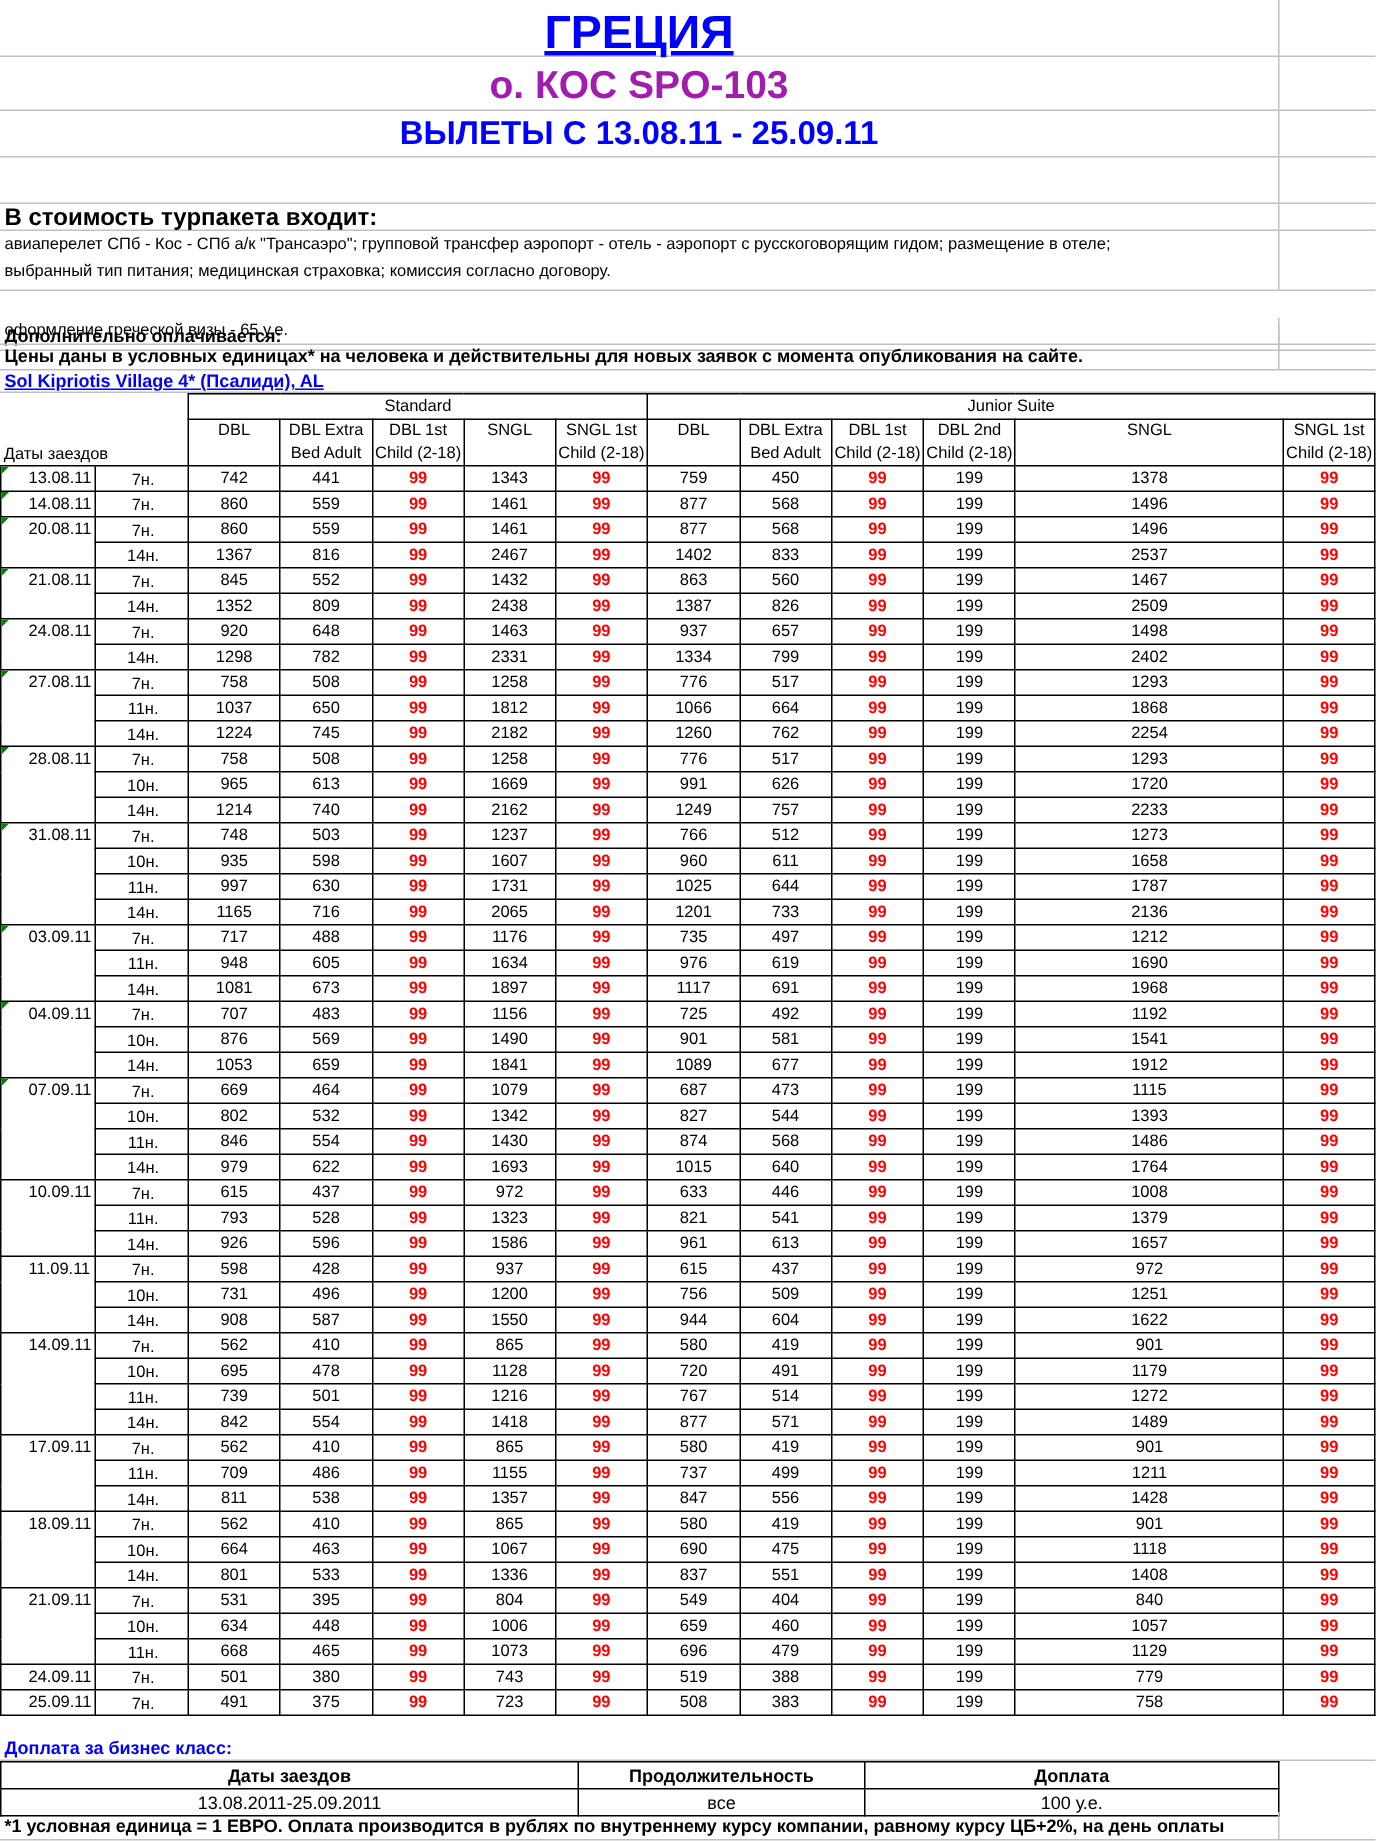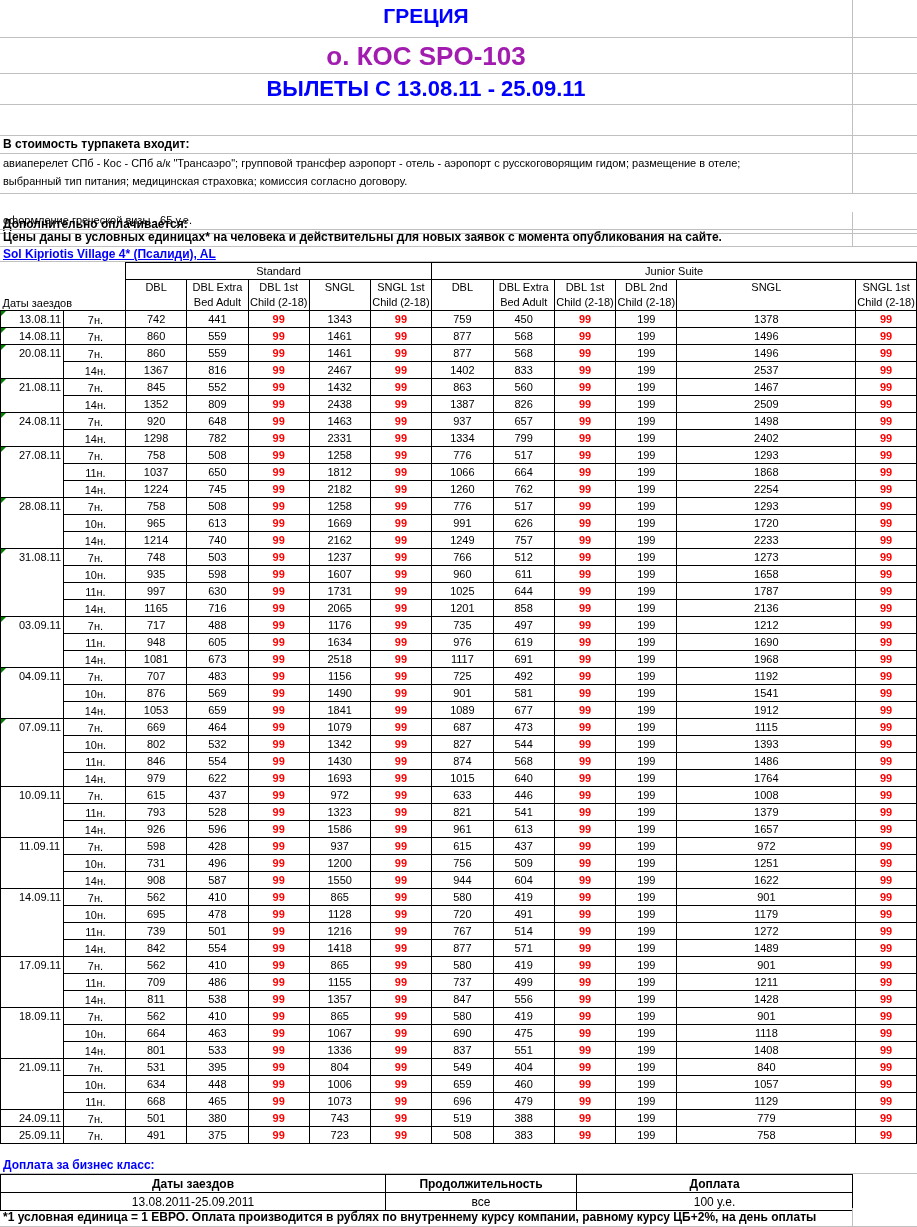--- a/index.html
+++ b/index.html
@@ -29,37 +29,37 @@
   table.biz { position: absolute; left: 0; top: 1174px; border-collapse: collapse;
               table-layout: fixed; font-size: 12px; }
   table.biz td { border: 1px solid #000; text-align: center; height: 17px; padding: 0; }
   table.biz td.bh { font-weight: bold; }
 </style>
 </head>
 <body>
 
 <div class="row gridline" style="top:0;height:38px;">
   <div class="vline" style="left:852px"></div>
-  <div class="title t-blue" style="position:absolute;left:0;width:852px;top:4px;font-size:21px;">ГРЕЦИЯ</div>
+  <div class="title t-blue" style="position:absolute;left:0;width:852px;top:4px;font-size:31px;text-decoration:underline;">ГРЕЦИЯ</div>
 </div>
 <div class="row gridline" style="top:38px;height:36px;">
   <div class="vline" style="left:852px"></div>
   <div class="title t-red" style="position:absolute;left:0;width:852px;top:3px;font-size:26px;">о. КОС SPO-103</div>
 </div>
 <div class="row gridline" style="top:74px;height:31px;">
   <div class="vline" style="left:852px"></div>
   <div class="title t-blue" style="position:absolute;left:0;width:852px;top:2px;font-size:22px;">ВЫЛЕТЫ С 13.08.11 - 25.09.11</div>
 </div>
 <div class="row gridline" style="top:105px;height:31px;">
   <div class="vline" style="left:852px"></div>
 </div>
 
 <div class="row gridline" style="top:136px;height:18px;">
   <div class="vline" style="left:852px"></div>
-  <span class="textcell" style="top:1px;font-size:12px;font-weight:bold;">В стоимость турпакета входит:</span>
+  <span class="textcell" style="top:1px;font-size:16px;font-weight:bold;">В стоимость турпакета входит:</span>
 </div>
 <div class="row gridline" style="top:154px;height:40px;">
   <div class="vline" style="left:852px"></div>
   <span class="textcell" style="top:3px;font-size:11px;">авиаперелет СПб - Кос - СПб а/к "Трансаэро"; групповой трансфер аэропорт - отель - аэропорт с русскоговорящим гидом; размещение в отеле;</span>
   <span class="textcell" style="top:21px;font-size:11px;">выбранный тип питания; медицинская страховка; комиссия согласно договору.</span>
 </div>
 <div class="row gridline" style="top:194px;height:18px;margin-top:22px;">
   <div class="vline" style="left:852px"></div>
   <span class="textcell" style="top:1px;font-size:12px;font-weight:bold;">Дополнительно оплачивается:</span>
 </div>
@@ -359,21 +359,21 @@
         <td class="red">99</td>
       </tr>
       <tr>
         <td class="nights">14н.</td>
         <td>1165</td>
         <td>716</td>
         <td class="red">99</td>
         <td>2065</td>
         <td class="red">99</td>
         <td>1201</td>
-        <td>858</td>
+        <td>733</td>
         <td class="red">99</td>
         <td>199</td>
         <td>2136</td>
         <td class="red">99</td>
       </tr>
       <tr>
         <td class="date" rowspan="3"><span class="tri"></span><span>03.09.11</span></td>
         <td class="nights">7н.</td>
         <td>717</td>
         <td>488</td>
@@ -399,21 +399,21 @@
         <td class="red">99</td>
         <td>199</td>
         <td>1690</td>
         <td class="red">99</td>
       </tr>
       <tr>
         <td class="nights">14н.</td>
         <td>1081</td>
         <td>673</td>
         <td class="red">99</td>
-        <td>2518</td>
+        <td>1897</td>
         <td class="red">99</td>
         <td>1117</td>
         <td>691</td>
         <td class="red">99</td>
         <td>199</td>
         <td>1968</td>
         <td class="red">99</td>
       </tr>
       <tr>
         <td class="date" rowspan="3"><span class="tri"></span><span>04.09.11</span></td>

